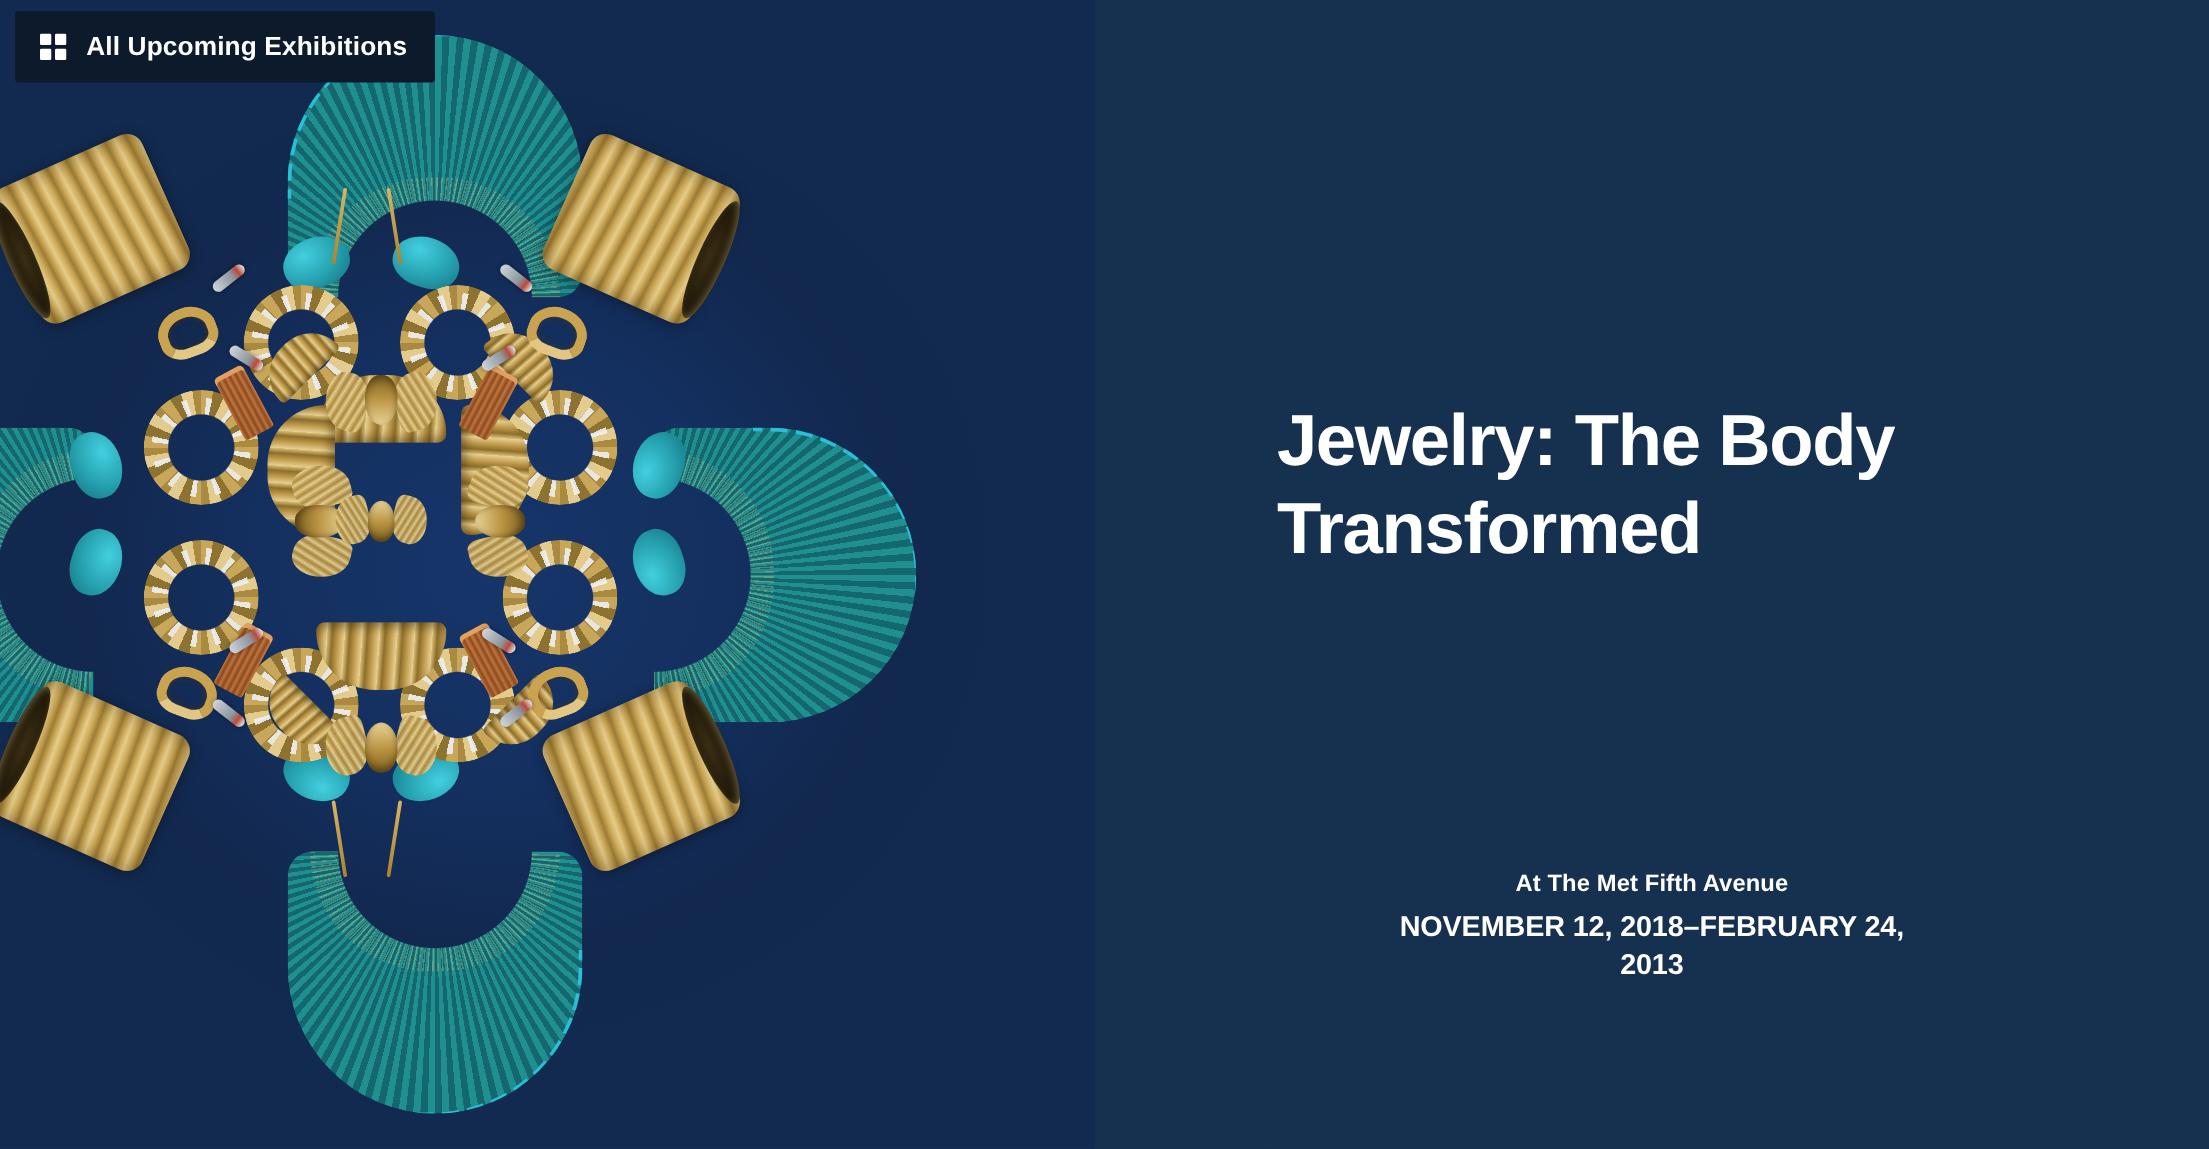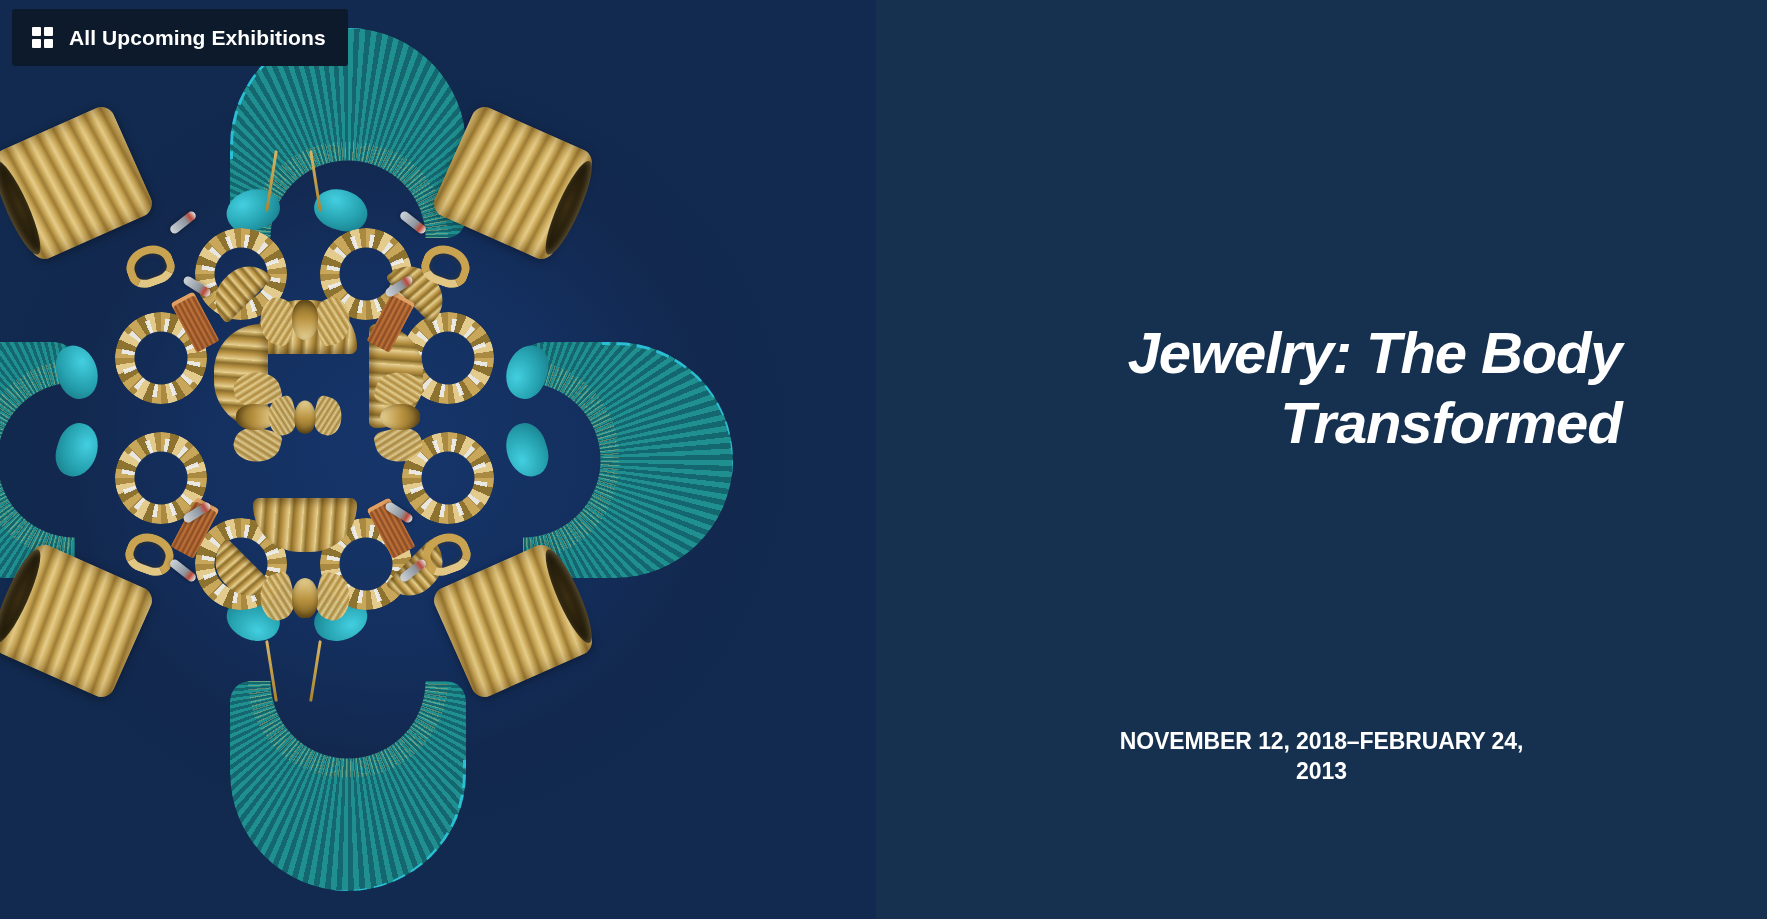--- a/index.html
+++ b/index.html
@@ -306,22 +306,21 @@
     justify-content: space-between;
     align-items: center;
     padding: 0;
   }
 
   .title-block {
     position: absolute;
     left: 0; right: 0;
     top: 318px;
     padding: 0 90px;
-    text-align: right;
-    font-style: italic;
+    text-align: left;
   }
 
   .exhibition-title {
     color: #ffffff;
     font-size: 58px;
     line-height: 1.21;
     font-weight: bold;
     letter-spacing: -1.1px;
     max-width: 600px;
     margin: 0 auto;
@@ -465,17 +464,18 @@
     </button>
   </div>
 
   <div class="info-panel">
 
     <div class="title-block">
       <h1 class="exhibition-title">Jewelry: The Body Transformed</h1>
     </div>
 
     <div class="meta-block">
+      <div class="venue-line">At The Met Fifth Avenue</div>
       <div class="dates-line">NOVEMBER 12, 2018–FEBRUARY 24, 2013</div>
     </div>
 
   </div>
 </div>
 
 </body></html>

